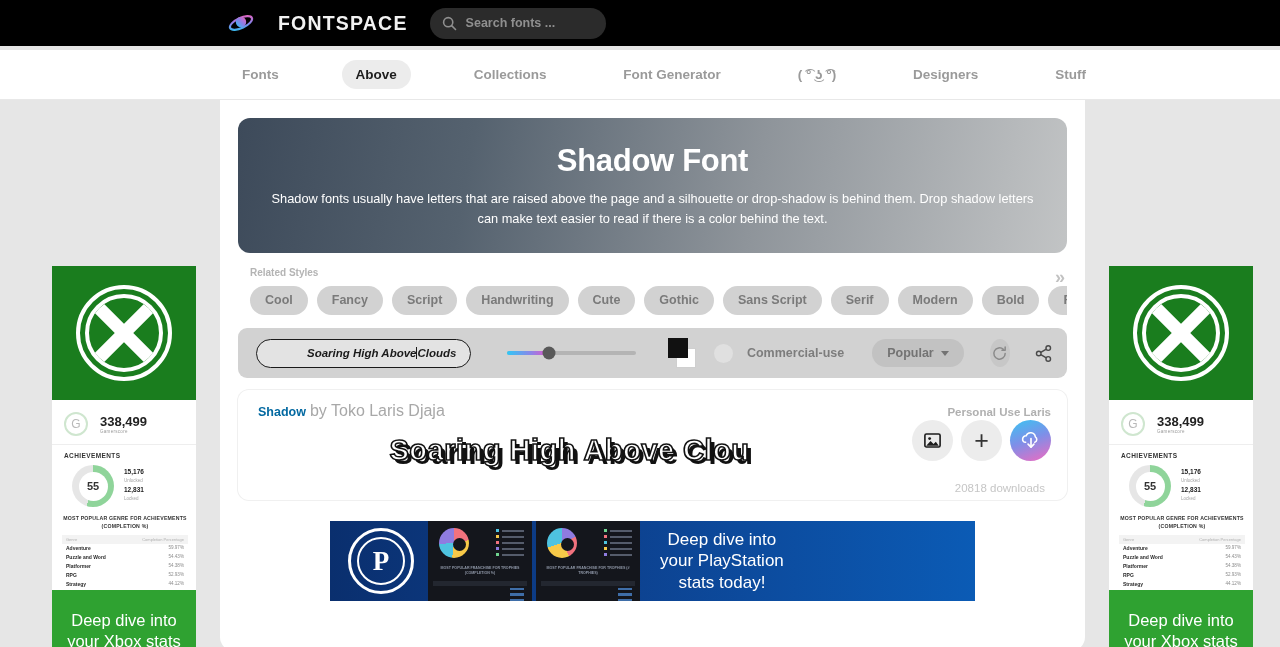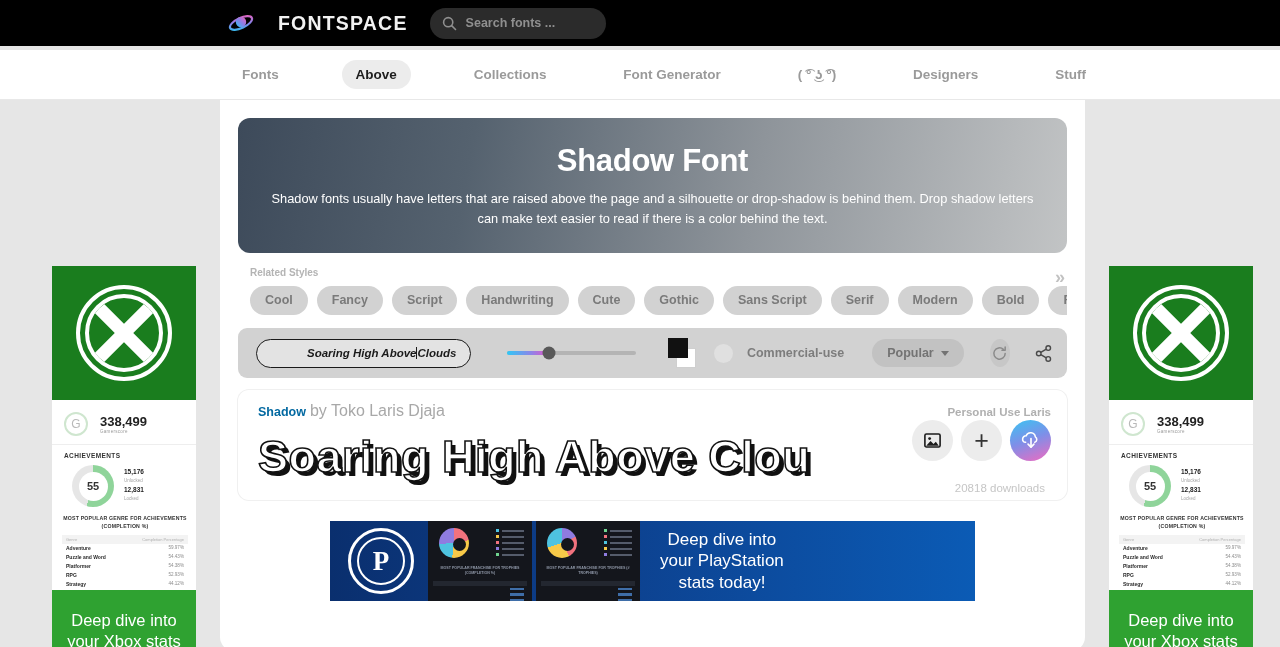--- a/index.html
+++ b/index.html
@@ -353,32 +353,33 @@
   }
   .font-meta { display: flex; align-items: baseline; }
   .font-name { font-size: 12.5px; font-weight: 700; color: #0369a1; }
   .font-by { font-size: 16px; color: #a8a8a8; margin-left: 4px; }
   .license {
     margin-left: auto;
     font-size: 11.5px; font-weight: 700; color: #b0b0b0;
     white-space: nowrap;
   }
   .font-preview {
-    margin-top: 8px;
-    font-size: 45px;
+    margin-top: 1px;
+    font-size: 29px;
     font-weight: 700;
     color: #fff;
     white-space: nowrap;
     overflow: hidden;
     letter-spacing: 0.5px;
     -webkit-text-stroke: 1.6px #111;
     text-shadow: 4px 4px 0 #111;
     padding-right: 170px;
     height: 58px;
     line-height: 58px;
+    text-align: center;
   }
   .card-actions {
     position: absolute;
     right: 16px; top: 30px;
     display: flex; align-items: center; gap: 8px;
   }
   .act-btn {
     width: 41px; height: 41px; border-radius: 50%;
     background: #ececec;
     display: flex; align-items: center; justify-content: center;

